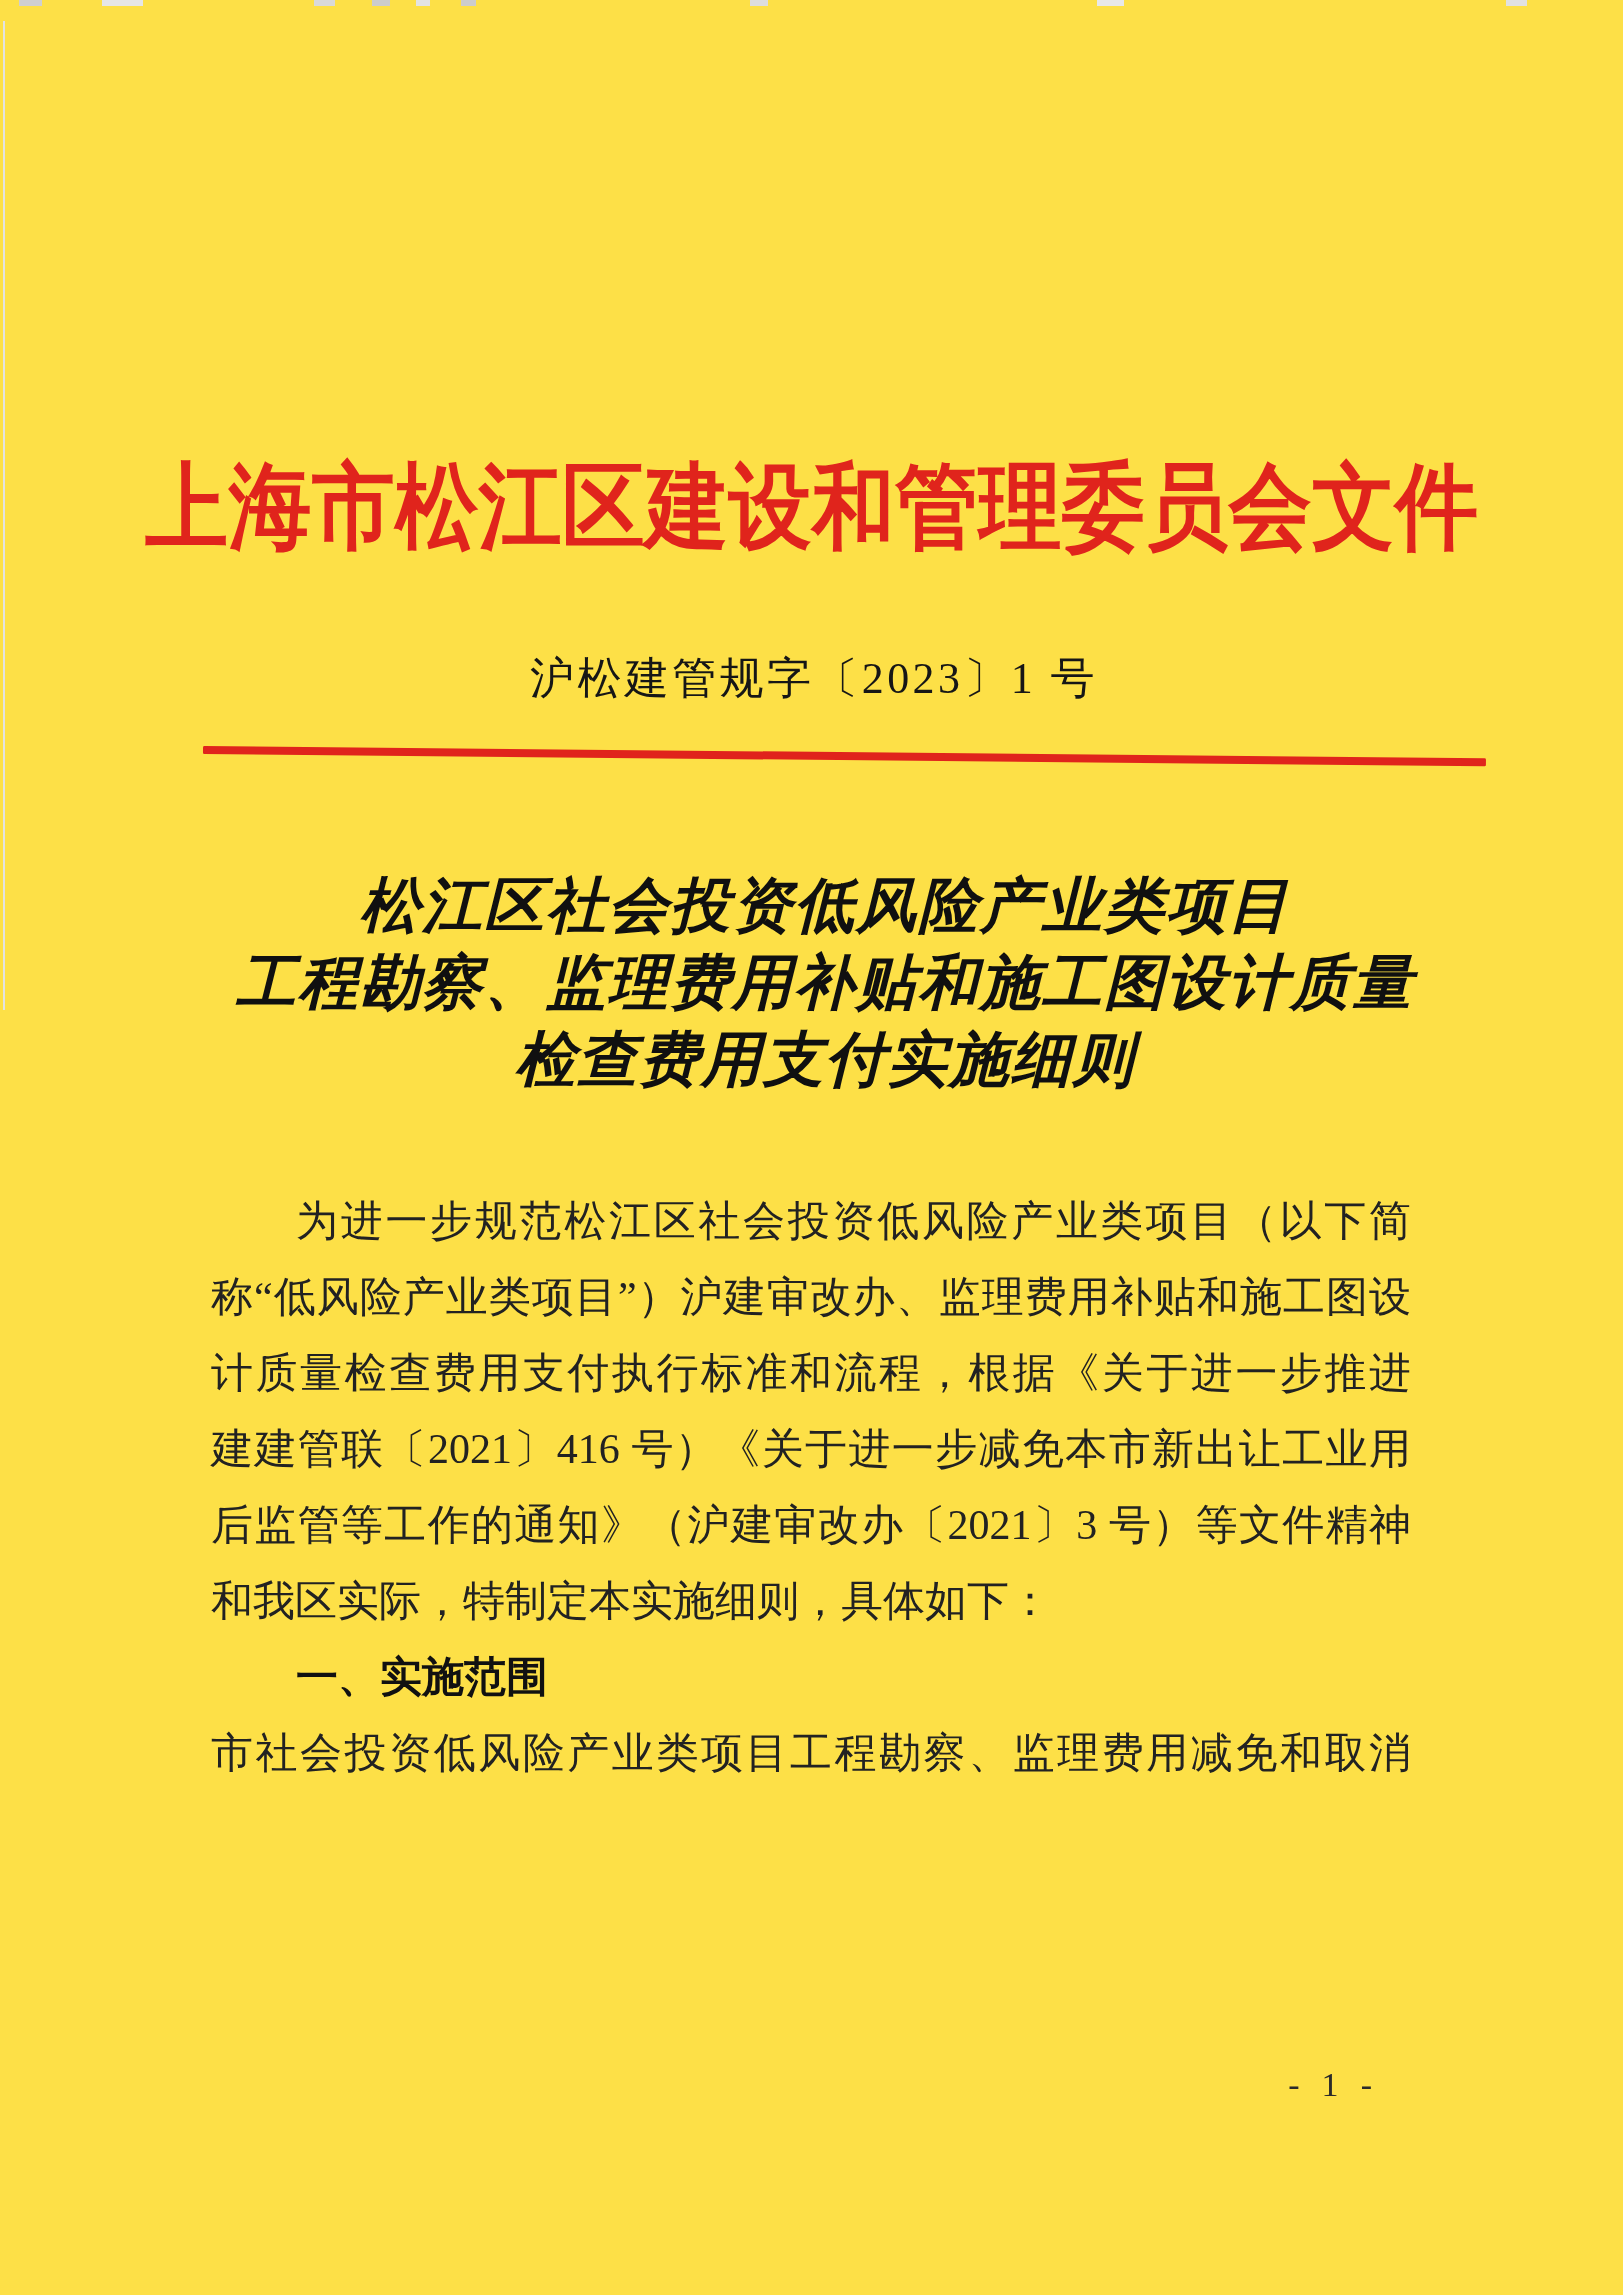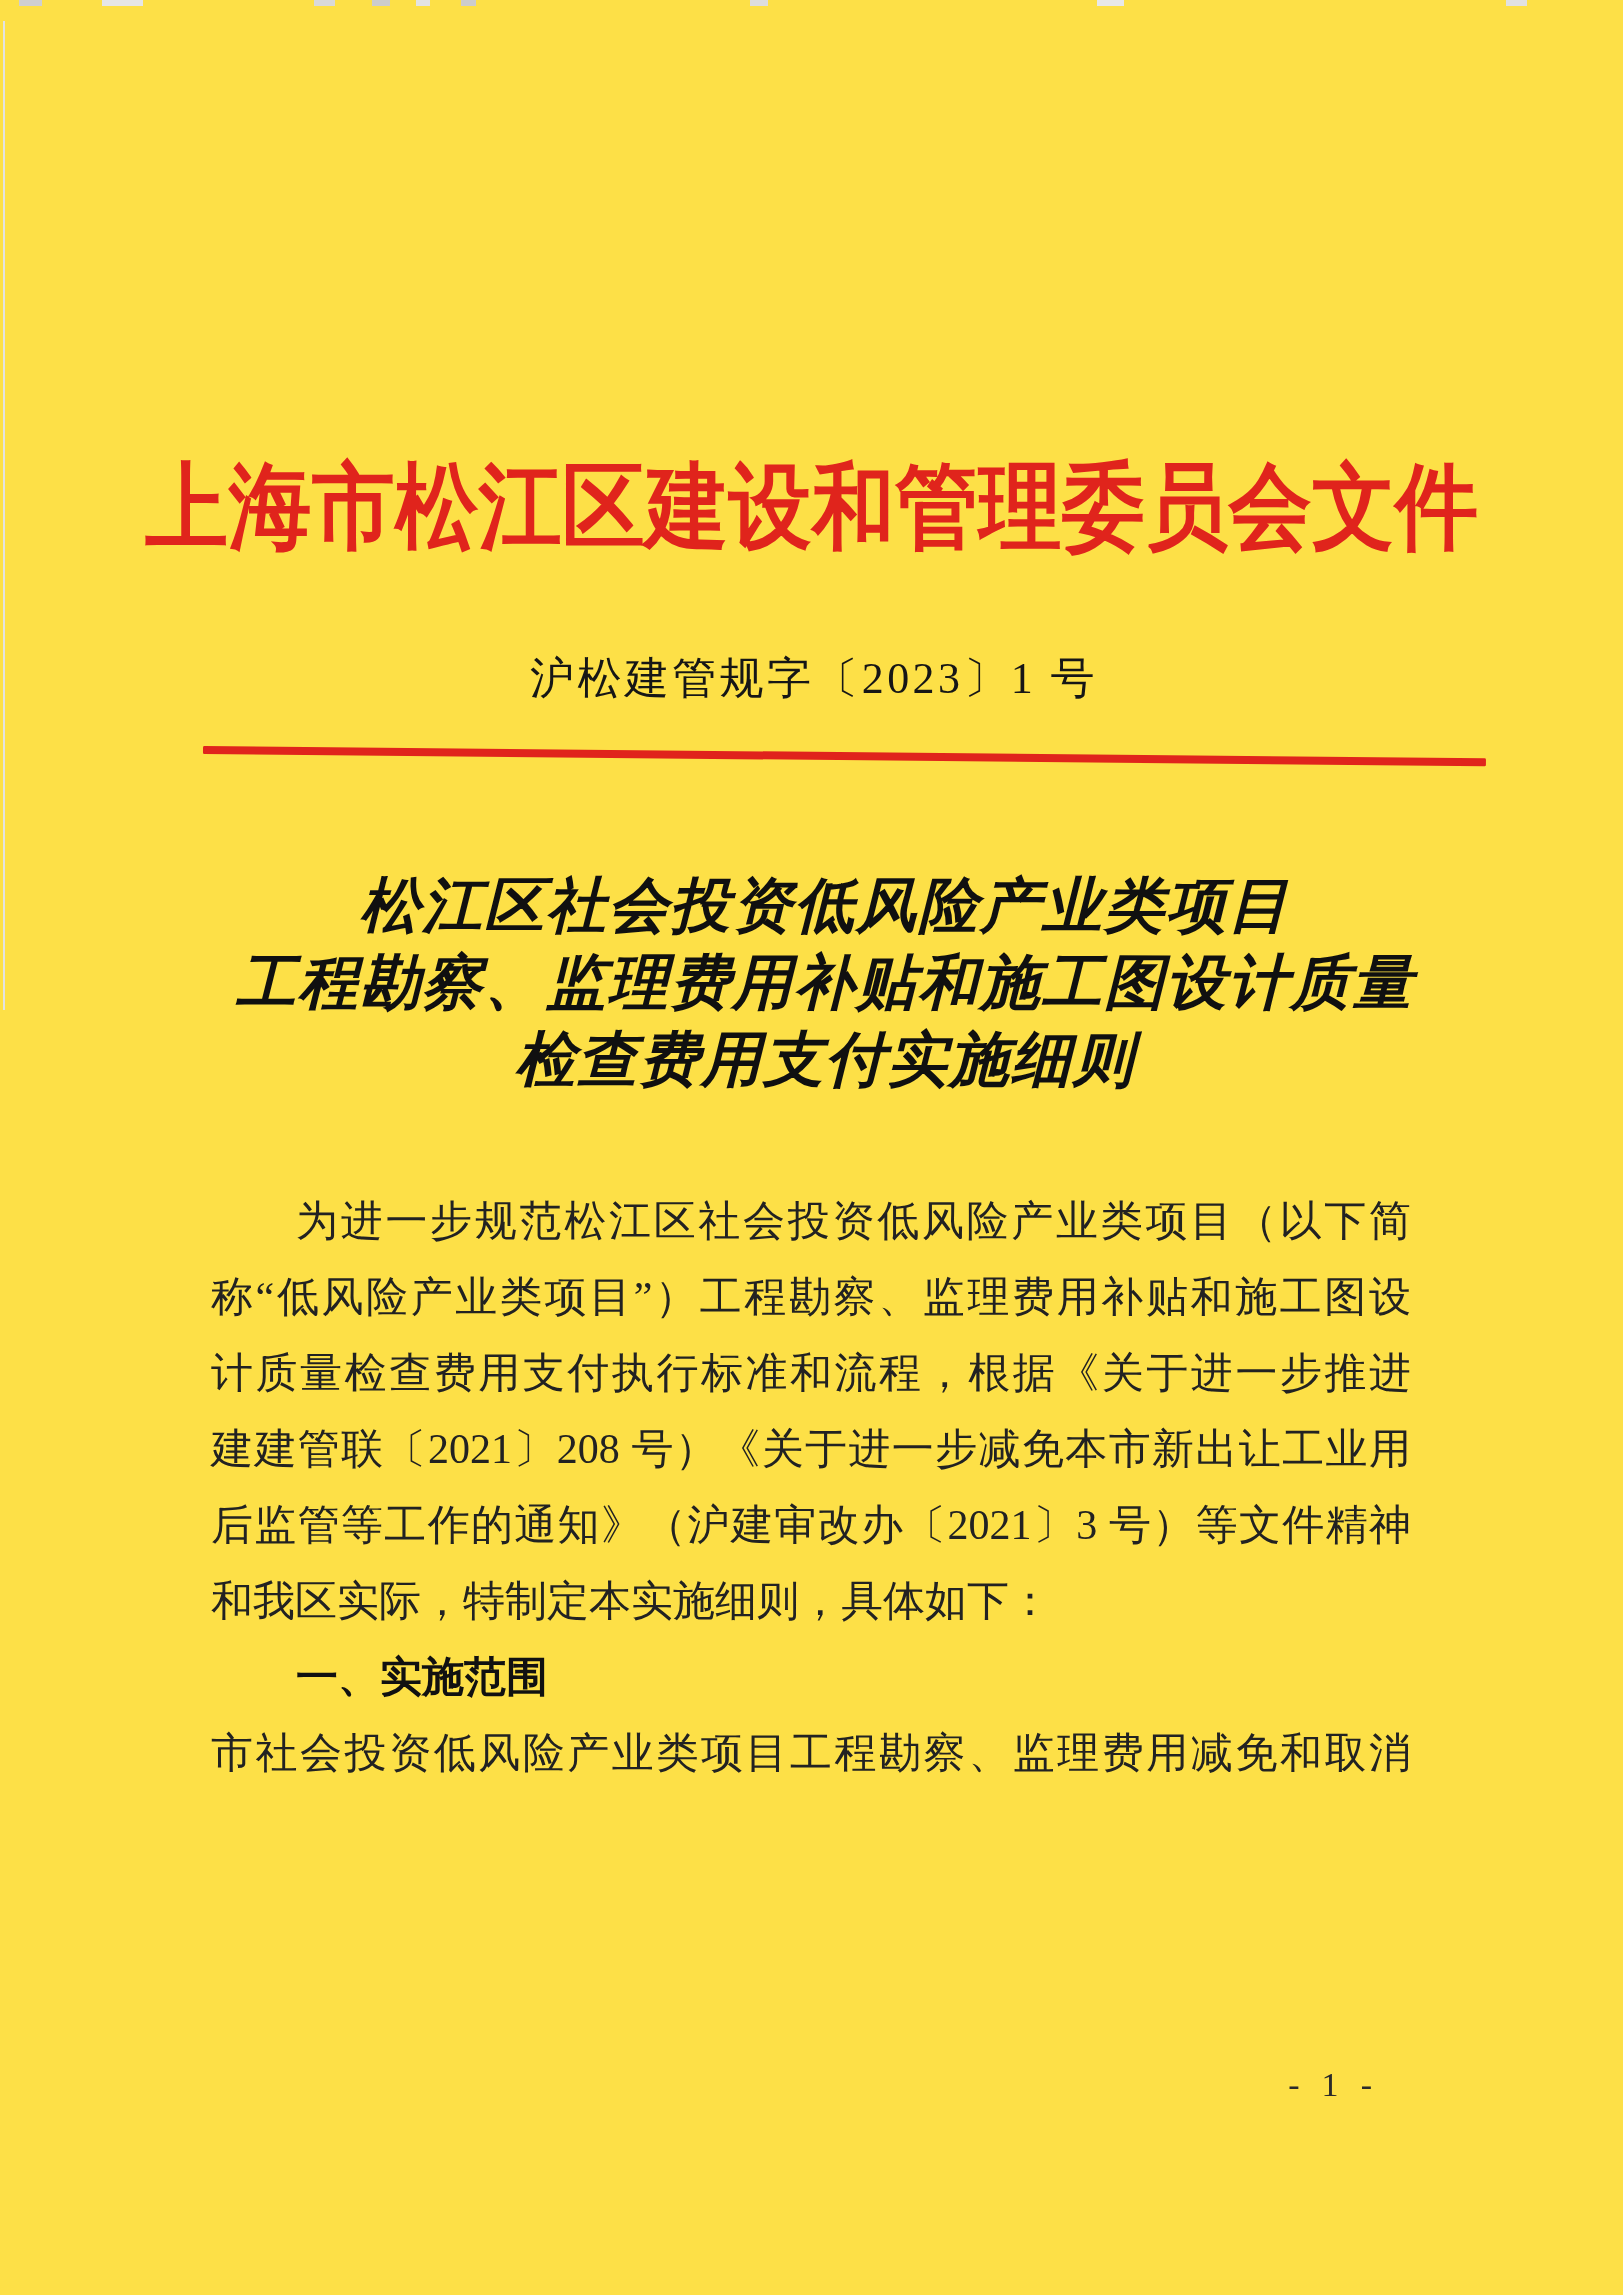--- a/index.html
+++ b/index.html
@@ -136,23 +136,23 @@
   <div class="red-line"></div>
 
   <div class="doc-title">
     <div>松江区社会投资低风险产业类项目</div>
     <div>工程勘察、监理费用补贴和施工图设计质量</div>
     <div>检查费用支付实施细则</div>
   </div>
 
   <div class="body-block">
     <div class="bline just indent">为进一步规范松江区社会投资低风险产业类项目（以下简</div>
-    <div class="bline just">称“低风险产业类项目”）工程勘察、监理费用补贴和施工图设</div>
+    <div class="bline just">称“低风险产业类项目”）沪建审改办、监理费用补贴和施工图设</div>
     <div class="bline just">计质量检查费用支付执行标准和流程，根据《关于进一步推进</div>
-    <div class="bline just">建建管联〔2021〕208 号）《关于进一步减免本市新出让工业用</div>
+    <div class="bline just">建建管联〔2021〕416 号）《关于进一步减免本市新出让工业用</div>
     <div class="bline just">后监管等工作的通知》（沪建审改办〔2021〕3 号）等文件精神</div>
     <div class="bline">和我区实际，特制定本实施细则，具体如下：</div>
     <div class="bline heading indent">一、实施范围</div>
     <div class="bline just">市社会投资低风险产业类项目工程勘察、监理费用减免和取消</div>
   </div>
 
   <div class="page-number">- 1 -</div>
 
 </div>
 

